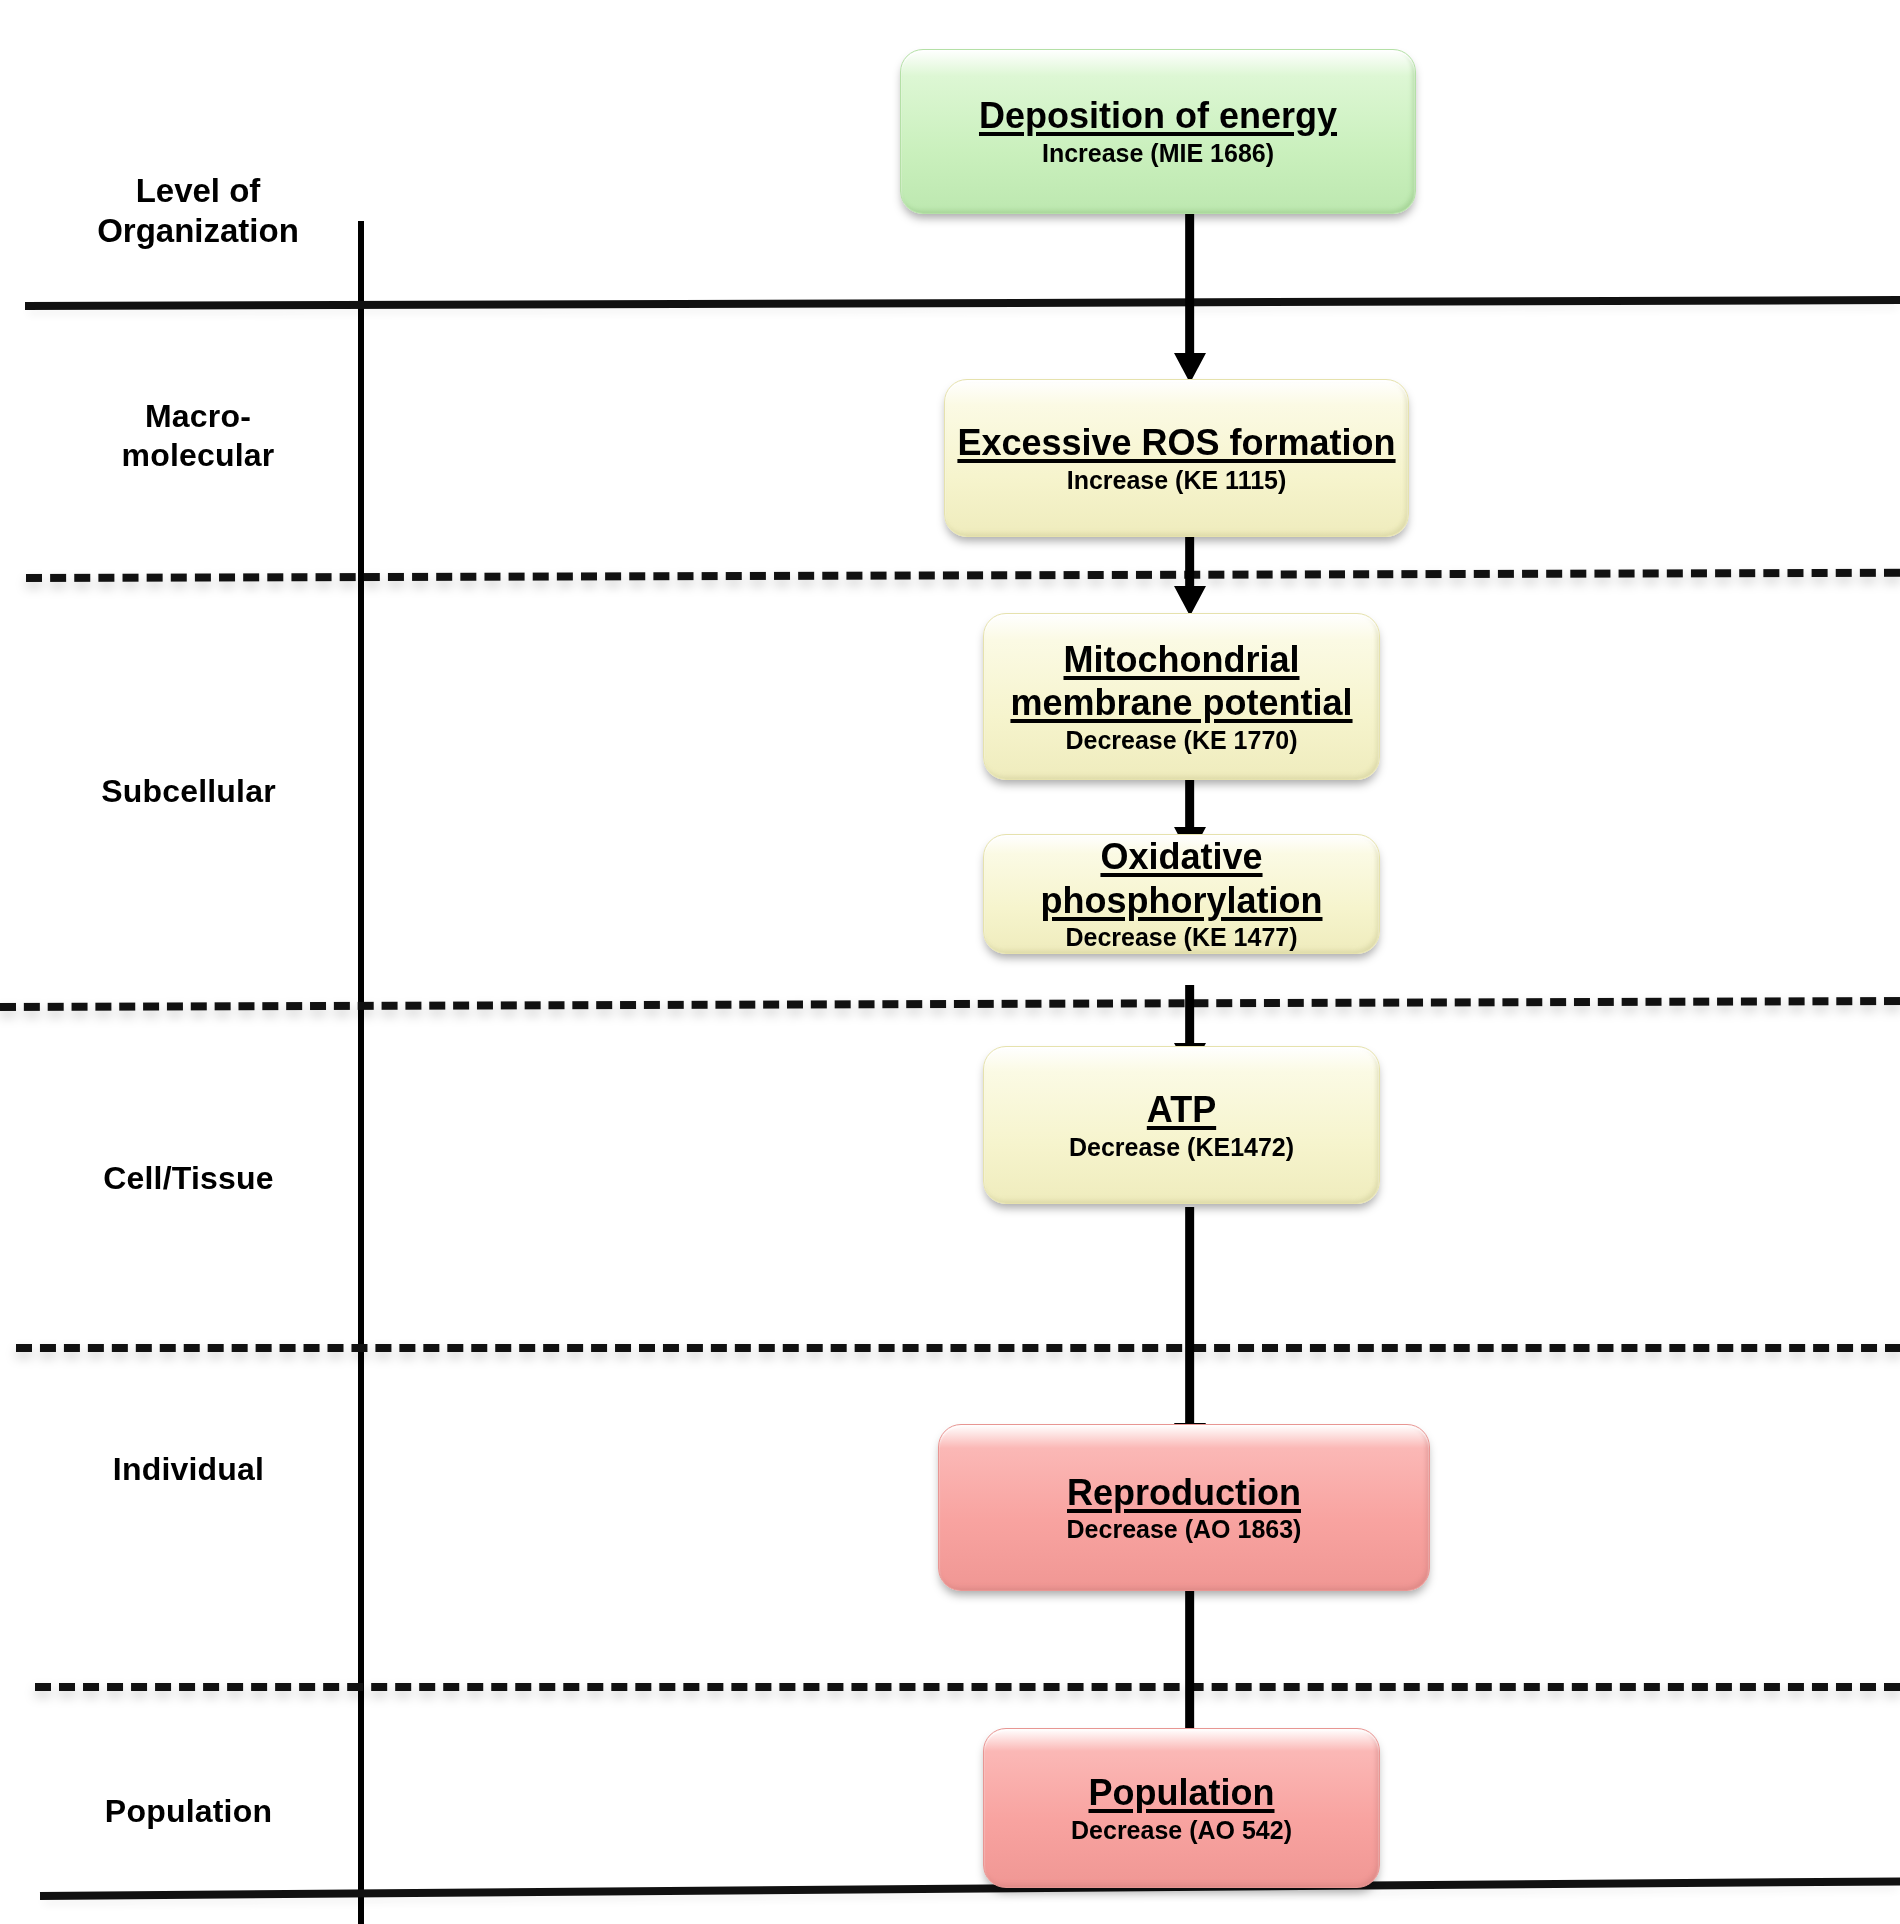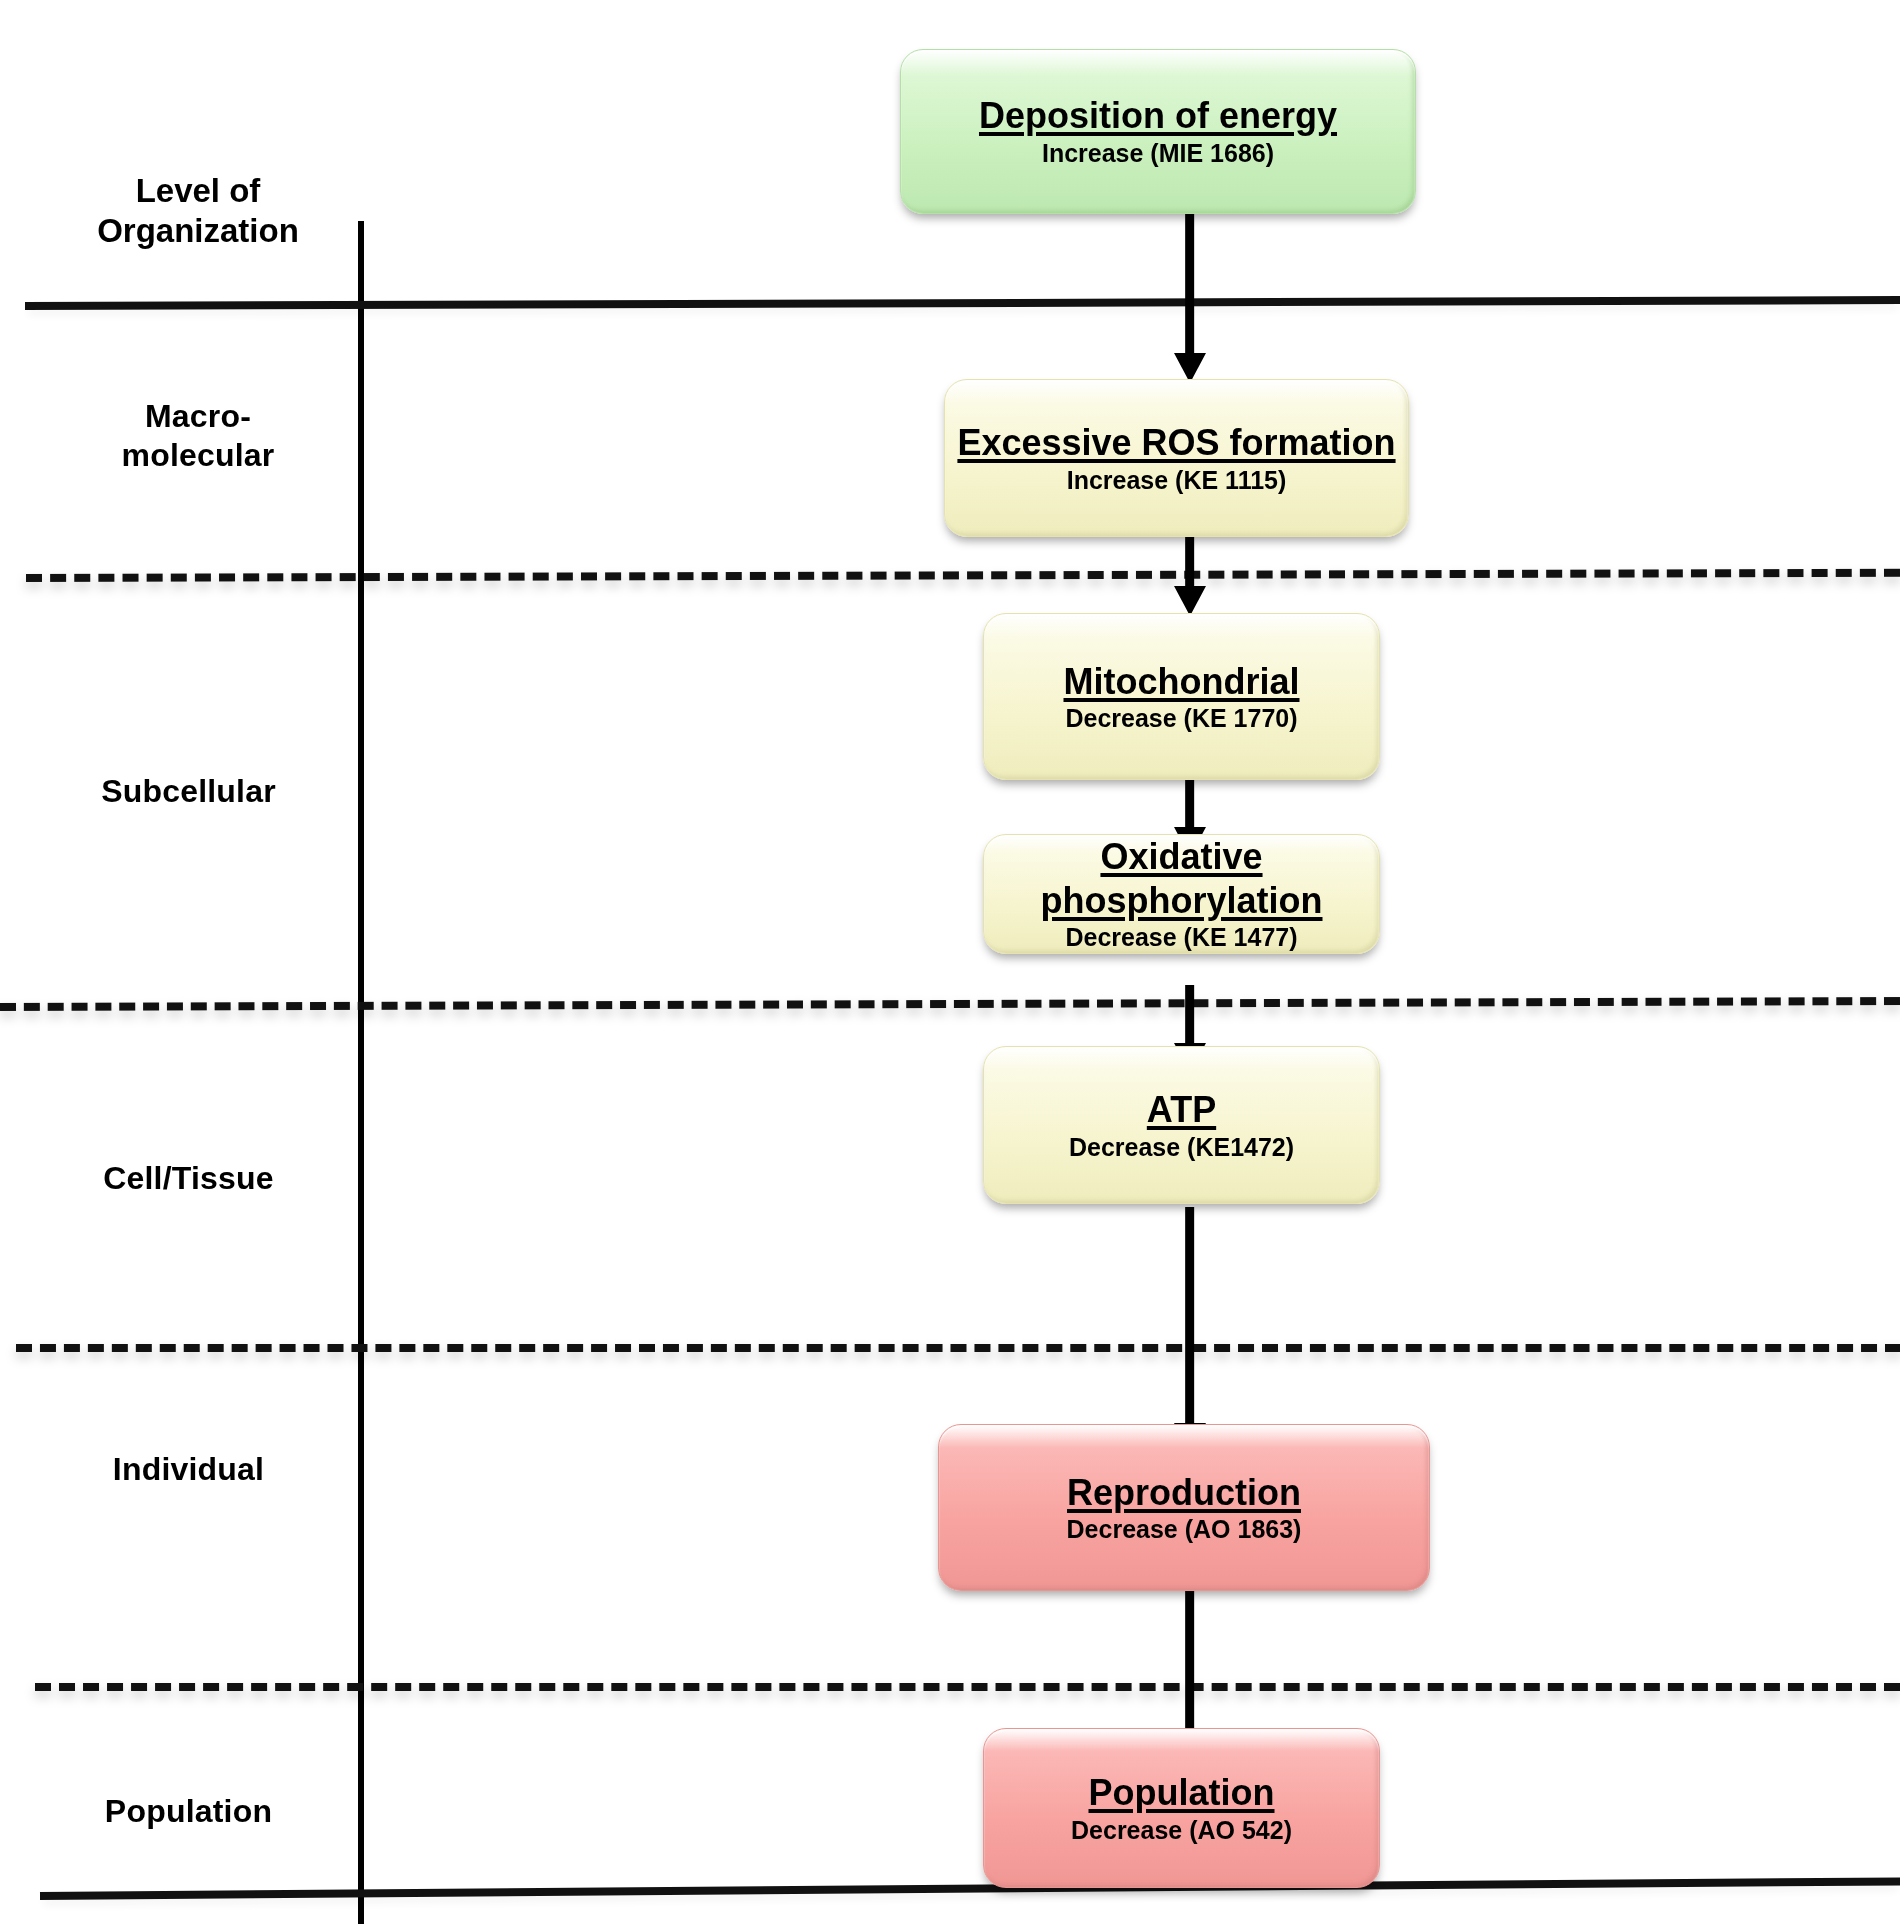--- a/index.html
+++ b/index.html
@@ -131,20 +131,21 @@
     <div class="t2">Increase (MIE 1686)</div>
   </div>
 
   <div class="node yellow" style="left:944px;top:379px;width:465px;height:158px;">
     <div class="t1">Excessive ROS formation</div>
     <div class="t2">Increase (KE 1115)</div>
   </div>
 
   <div class="node yellow" style="left:983px;top:613px;width:397px;height:167px;">
     <div class="t1">Mitochondrial</div>
+    <div class="t1">membrane potential</div>
     <div class="t2">Decrease (KE 1770)</div>
   </div>
 
   <div class="node yellow" style="left:983px;top:834px;width:397px;height:120px;text-align:center;">
     <div class="t1">Oxidative</div>
     <div class="t1">phosphorylation</div>
     <div class="t2">Decrease (KE 1477)</div>
   </div>
 
   <div class="node yellow" style="left:983px;top:1046px;width:397px;height:158px;">

